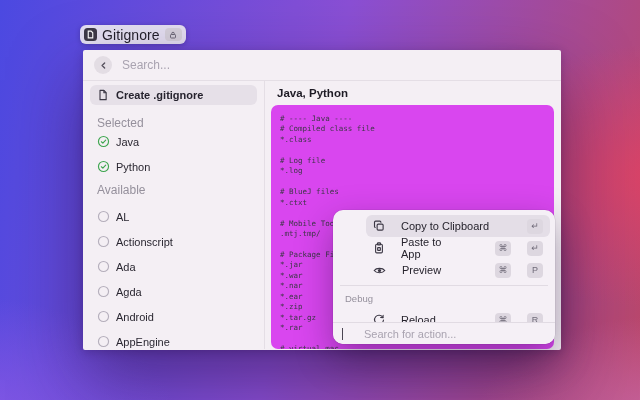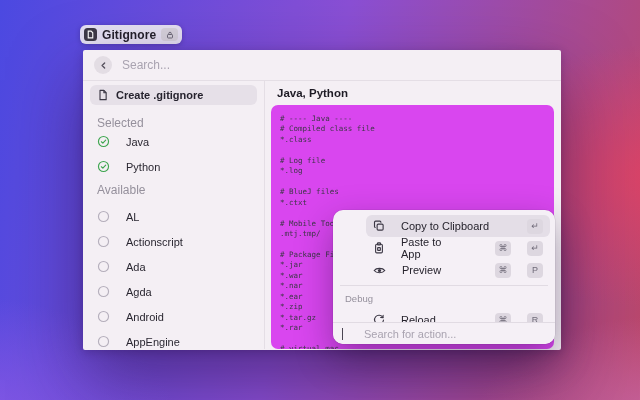--- a/index.html
+++ b/index.html
@@ -11,40 +11,40 @@
       radial-gradient(55% 55% at -6% 108%, rgba(140,90,230,.95) 0%, rgba(140,90,230,0) 62%),
       radial-gradient(50% 45% at 104% 106%, rgba(200,105,170,.9) 0%, rgba(200,105,170,0) 60%),
       linear-gradient(103deg, #4b49e1 0%, #8a4fd4 48%, #bb4768 100%);
   }
 
   
   .tag { position:absolute; left:80px; top:25px; height:19px; display:flex; align-items:center; gap:5px;
          padding:0 4px; background:rgba(238,235,242,.93); border-radius:6px;
          box-shadow:0 1px 5px rgba(20,10,40,.25); }
   .tag .appicon { width:13px; height:13px; border-radius:3.5px; background:#3d3947; display:flex; align-items:center; justify-content:center; color:#fff; }
-  .tag .label { font-size:12px; font-weight:700; color:#221f29; letter-spacing:.1px; }
+  .tag .label { font-size:14px; font-weight:400; color:#221f29; letter-spacing:.1px; }
   .tag .lockbadge { width:17px; height:13px; border-radius:4px; background:#d6d1da; display:flex; align-items:center; justify-content:center; color:#6d6876; }
 
   
   .window { position:absolute; left:83px; top:50px; width:478px; height:300px; border-radius:2px;
             background:#f4eff4; overflow:hidden;
             box-shadow:0 30px 70px rgba(35,12,65,.5), 0 2px 10px rgba(35,12,65,.25); }
   .searchbar { height:31px; display:flex; align-items:center; gap:10px; padding:0 11px; border-bottom:1px solid #e4dee5; }
   .backbtn { width:18px; height:18px; border-radius:50%; background:#e3dde4; color:#55505c;
              display:flex; align-items:center; justify-content:center; flex:0 0 auto; border:none; }
   .searchinput { flex:1; border:none; outline:none; background:transparent; font-family:inherit; font-size:12px; color:#3a3642; }
   .searchinput::placeholder { color:#a9a3b0; }
 
   .winbody { display:flex; height:268px; }
   .sidebar { width:182px; border-right:1px solid #e4dee5; padding:4px 7px 12px; }
   .createrow { height:20px; display:flex; align-items:center; gap:7px; padding:0 7px; border-radius:6px;
                background:#e6e0e8; font-size:11px; font-weight:600; color:#26232e; }
   .secheader { font-size:12px; color:#95909c; margin:12px 7px 0; height:12px; line-height:12px; }
   .secheader.avail { margin-top:5px; }
-  .sideitem { height:25px; display:flex; align-items:center; gap:16px; padding:0 7px; border-radius:6px;
+  .sideitem { height:25px; display:flex; align-items:center; gap:6px; padding:0 7px; border-radius:6px;
               font-size:11px; color:#2a2731; }
   .sidegap { height:8px; }
   .icon { display:flex; align-items:center; justify-content:center; flex:0 0 auto; }
   .green { color:#3fa650; }
   .greycirc { color:#b5afbc; }
   .dark { color:#3b3744; }
 
   .detail { flex:1; padding:2px 7px 0 6px; display:flex; flex-direction:column; }
   .detailtitle { font-size:11.5px; font-weight:700; color:#1e1b25; margin:4px 0 6px 6px; }
   .codeblock { background:#d946ef; border-radius:7px; padding:9px 9px; height:250px;

